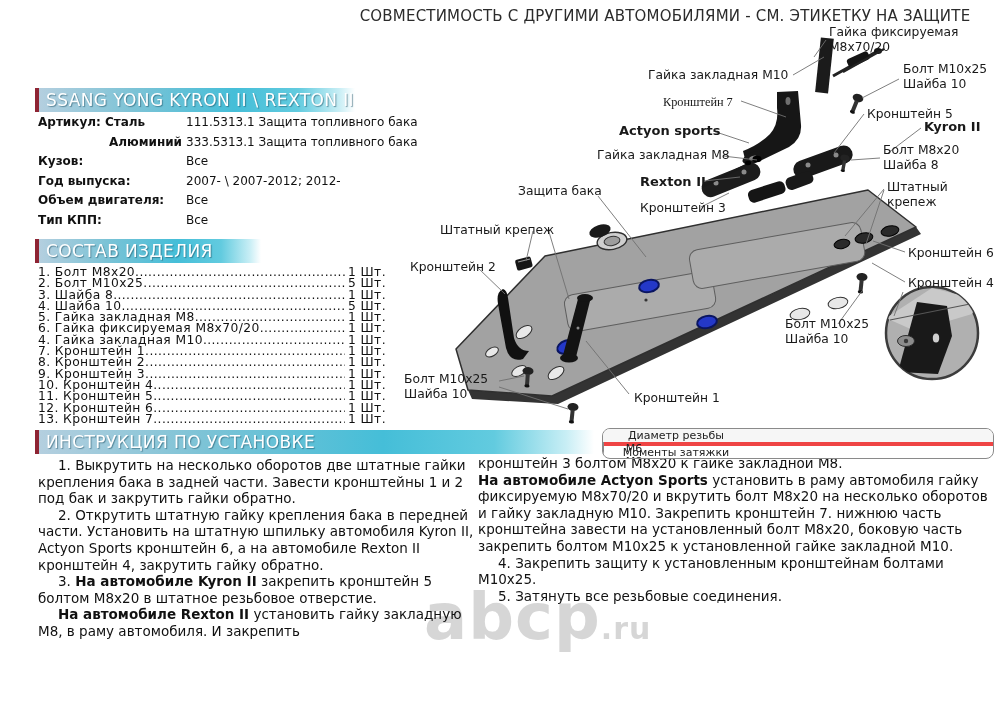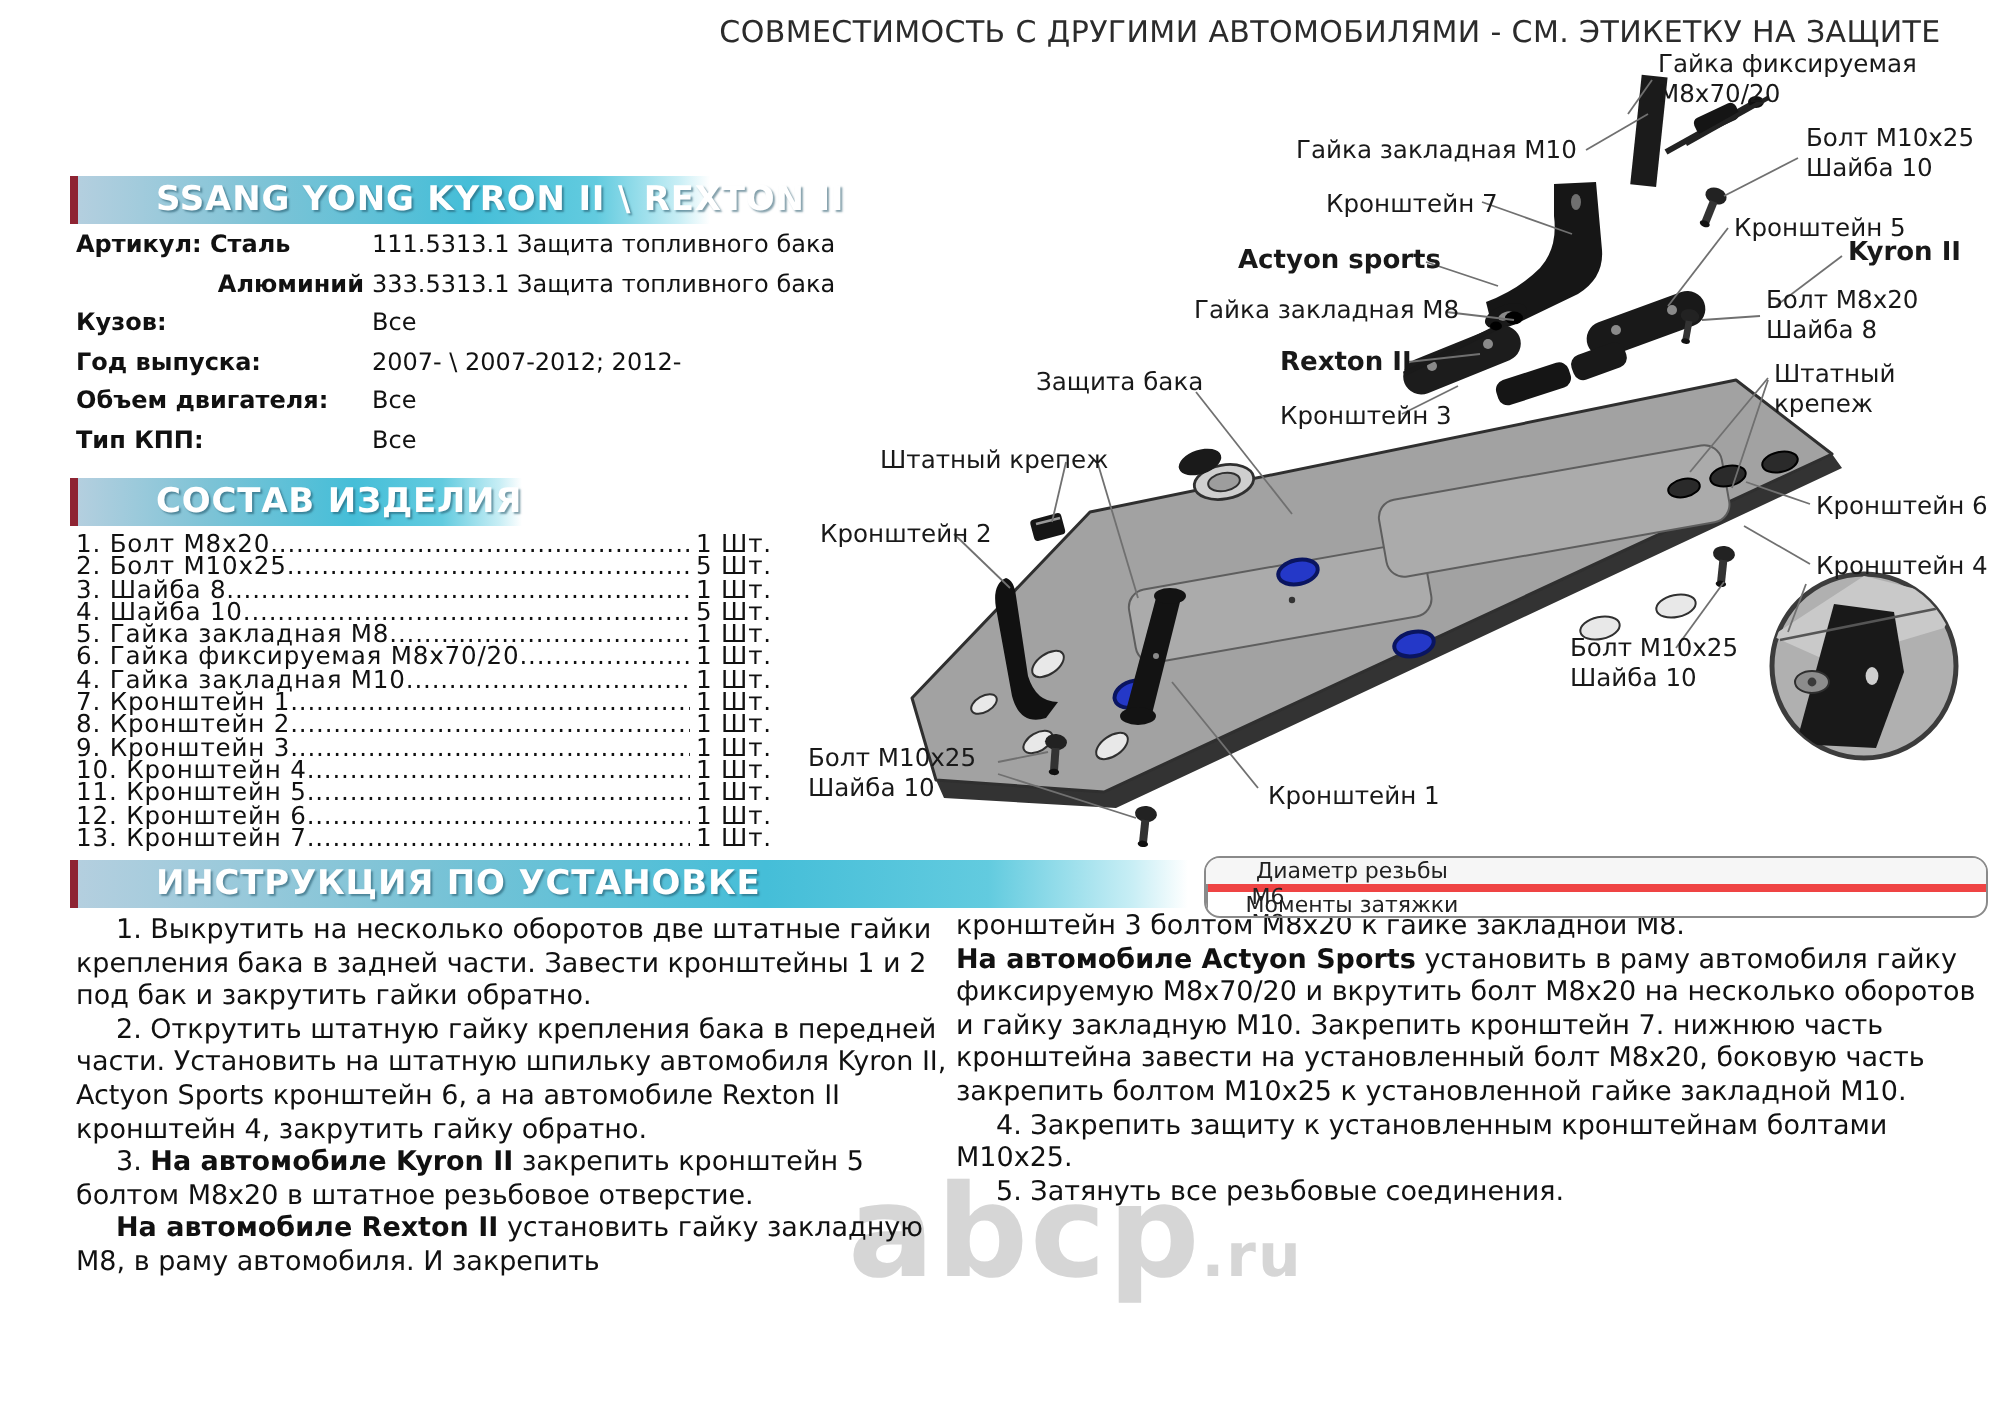--- a/index.html
+++ b/index.html
@@ -11,22 +11,22 @@
     position:absolute;top:7px;left:320px;width:690px;text-align:center;
     font-size:15px;color:#2b2b2b;letter-spacing:.2px;z-index:2;
   }
   
   .bar{
     position:absolute;height:24px;display:flex;align-items:center;z-index:2;
     border-left:4px solid #8e2433;
     background:linear-gradient(90deg,#b4cfdf 0%,#7cc3d6 30%,#45bed8 62%,#62cbdf 82%,#c8eef5 95%,#ffffff 100%);
   }
   .bar .bar-text{
-    color:#fff;font-weight:bold;font-size:17px;letter-spacing:.4px;padding-left:7px;
-    white-space:nowrap;text-shadow:1px 1px 1px rgba(30,80,100,.55);margin-left:32px;
+    color:#fff;font-weight:normal;font-size:17px;letter-spacing:.4px;padding-left:7px;
+    white-space:nowrap;text-shadow:1px 1px 1px rgba(30,80,100,.55);
   }
   #bar-title{top:88px;left:35px;width:316px;}
   #bar-sostav{top:239px;left:35px;width:222px;}
   #bar-instr{top:430px;left:35px;width:555px;}
 
   
   .product{position:absolute;top:113px;left:38px;width:440px;font-size:12px;line-height:19.5px;z-index:2;}
   .prow{display:flex;}
   .plabel{width:148px;flex:none;font-weight:bold;white-space:nowrap;}
   .plabel.right{text-align:right;padding-right:4px;box-sizing:border-box;}
@@ -396,21 +396,21 @@
     <line x1="499" y1="387" x2="568" y2="409"></line>
     <line x1="629" y1="394" x2="586" y2="341"></line>
   </g>
 </svg>
 
 <div id="diagram-labels">
     <div class="dlabel" style="left: 829px; top: 25px;">Гайка фиксируемая М8х70/20</div>
     <div class="dlabel" style="left: 648px; top: 68px;">Гайка закладная М10</div>
     <div class="dlabel" style="left: 903px; top: 62px;">Болт М10х25
 Шайба 10</div>
-    <div class="dlabel" style="left: 663px; top: 95px;">Кронштейн 7</div>
+    <div class="dlabel" style="left: 663px; top: 95px; font-family: Liberation Serif, serif;">Кронштейн 7</div>
     <div class="dlabel" style="left: 867px; top: 107px;">Кронштейн 5</div>
     <div class="dlabel b" style="left: 619px; top: 123px;">Actyon sports</div>
     <div class="dlabel b" style="left: 924px; top: 119px;">Kyron II</div>
     <div class="dlabel" style="left: 597px; top: 148px;">Гайка закладная М8</div>
     <div class="dlabel" style="left: 883px; top: 143px;">Болт М8х20
 Шайба 8</div>
     <div class="dlabel b" style="left: 640px; top: 174px;">Rexton II</div>
     <div class="dlabel" style="left: 518px; top: 184px;">Защита бака</div>
     <div class="dlabel" style="left: 887px; top: 180px;">Штатный крепеж</div>
     <div class="dlabel" style="left: 640px; top: 201px;">Кронштейн 3</div>

